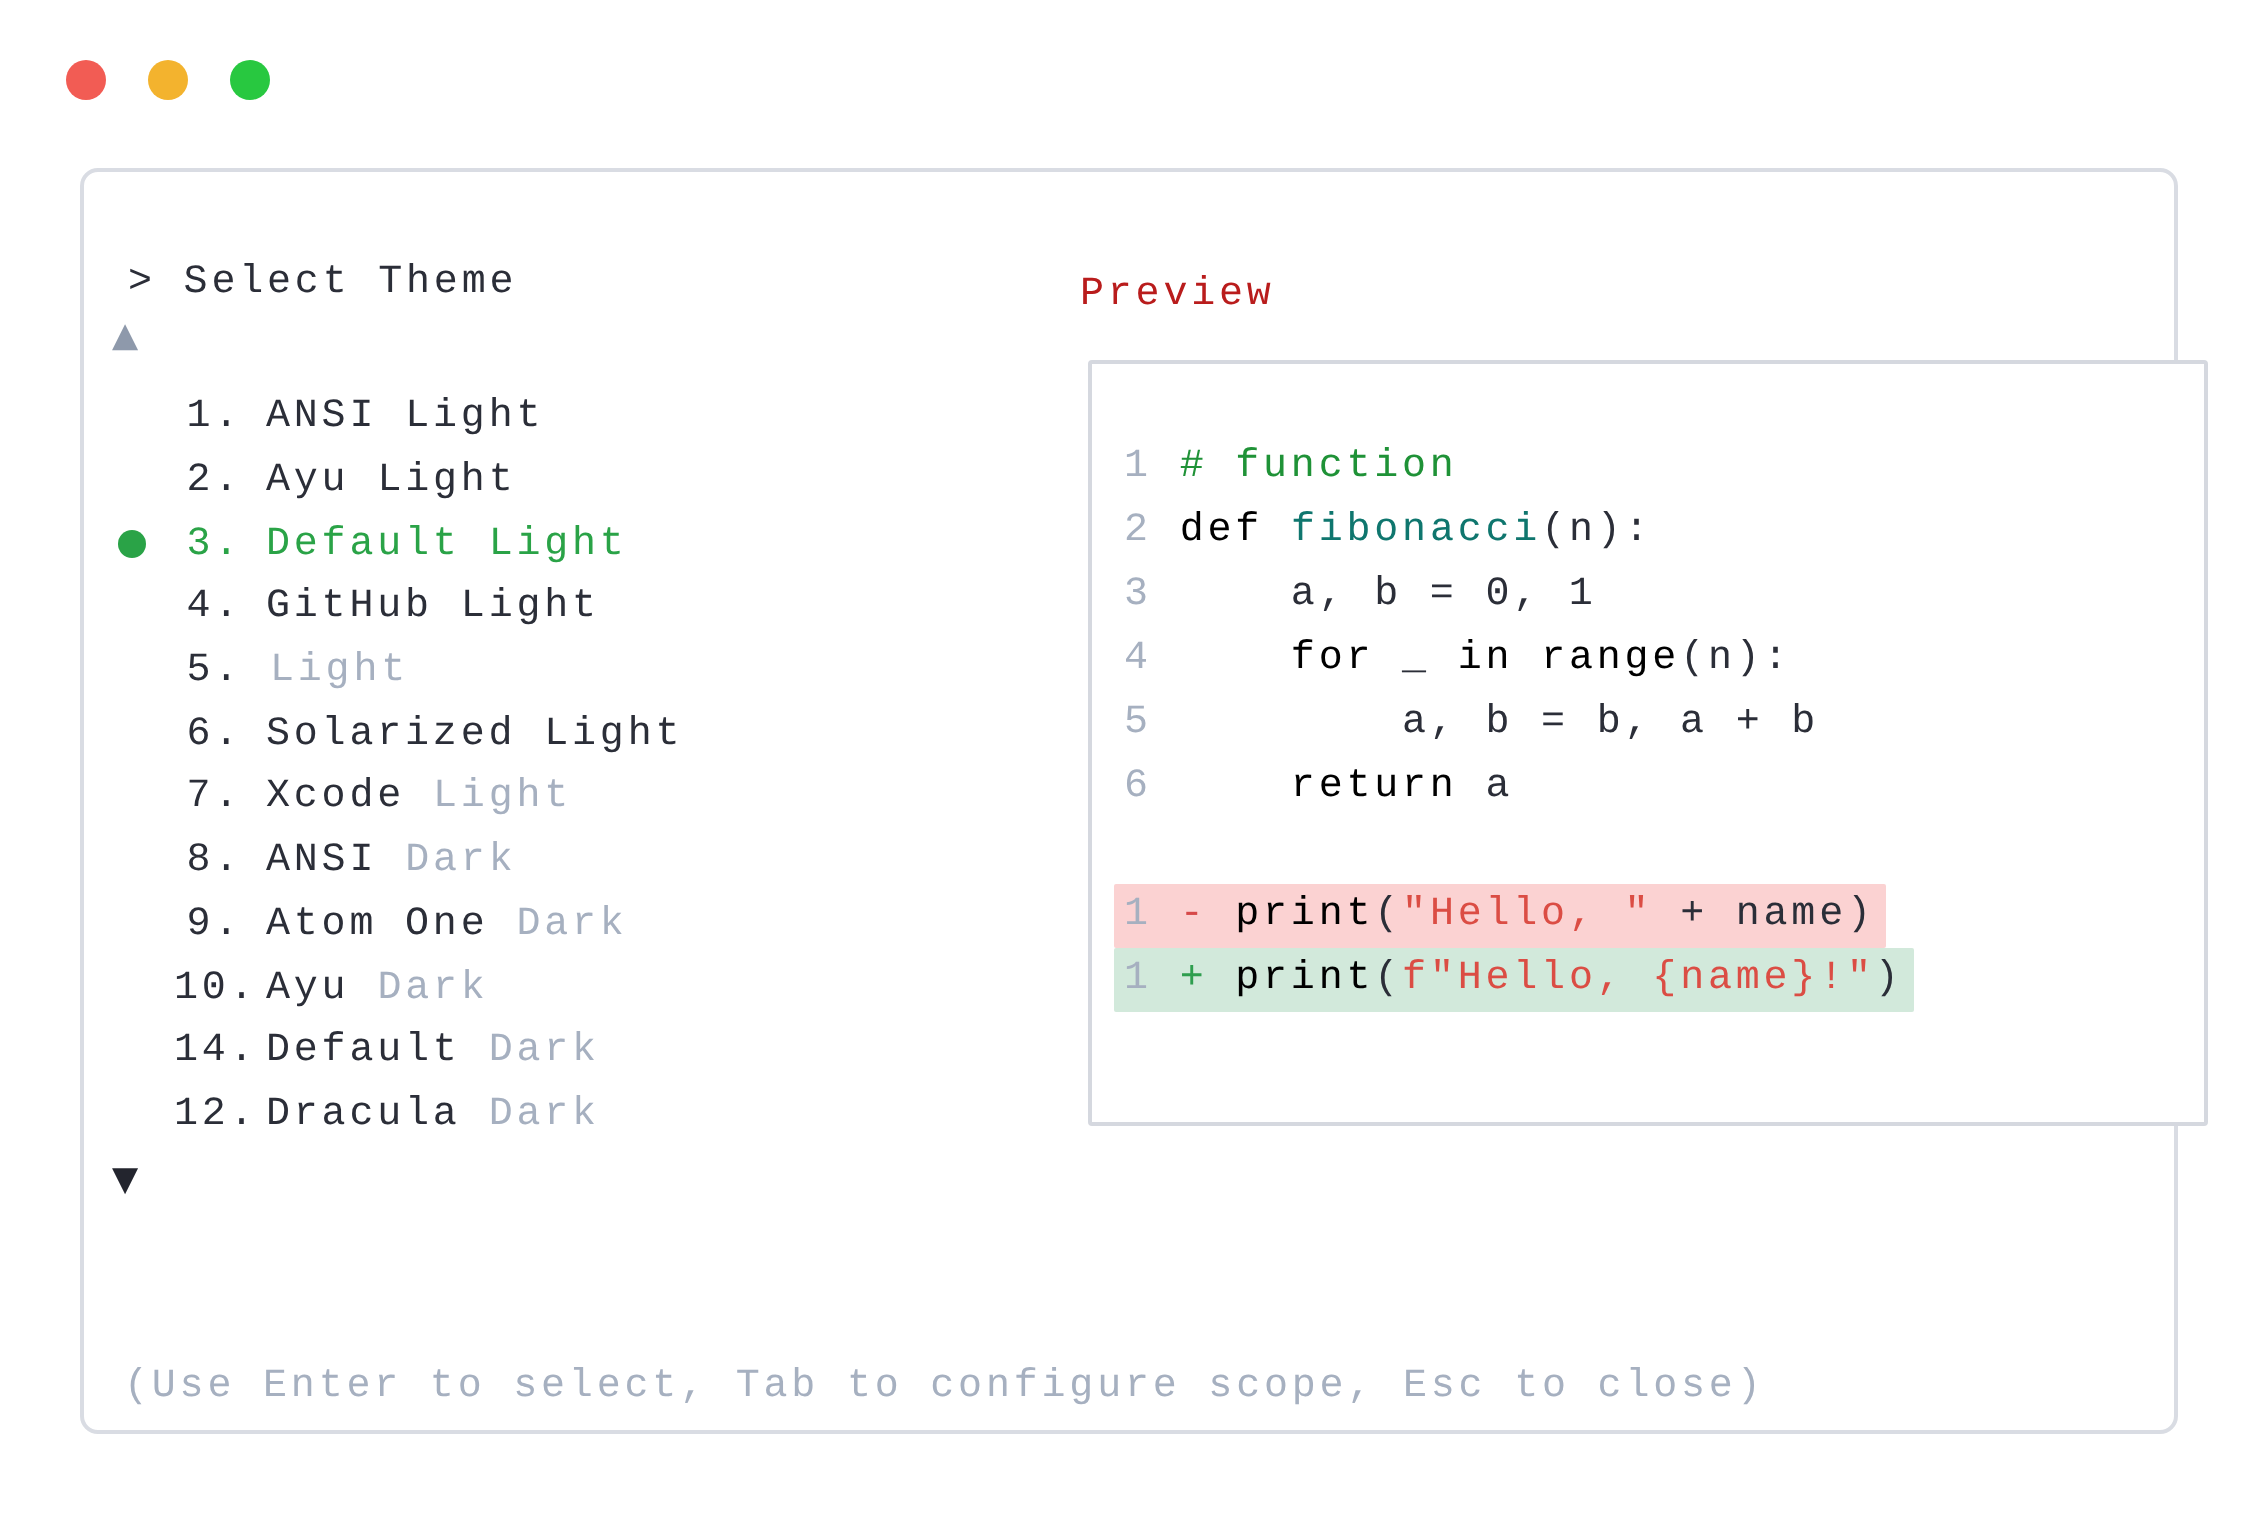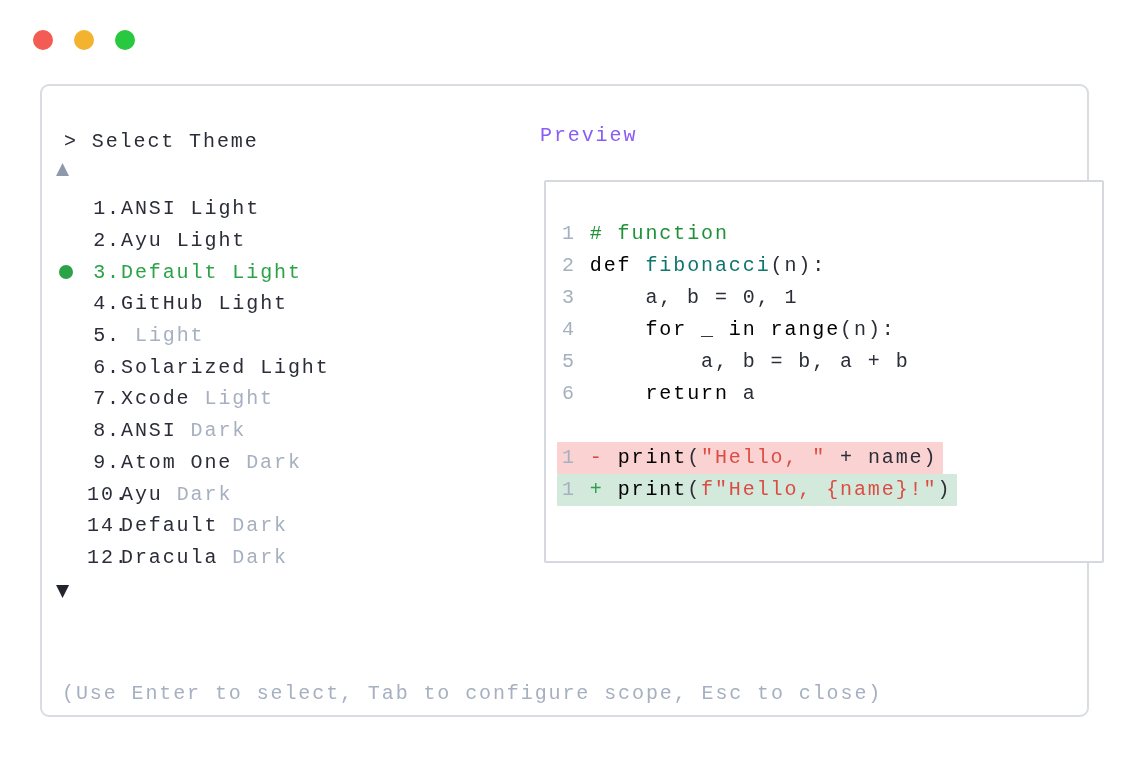--- a/index.html
+++ b/index.html
@@ -29,30 +29,30 @@
   .prompt { position: absolute; left: 22px; top: 42px; line-height: 28px; color: #2b2e38; }
   .scroll-up { position: absolute; left: 14px; top: 70px; font-size: 17px; color: #8e99ab;
     font-family: "DejaVu Sans", sans-serif; line-height: 24px; cursor: pointer; }
   .scroll-down { position: absolute; left: 14px; top: 492px; font-size: 17px; color: #23252e;
     font-family: "DejaVu Sans", sans-serif; line-height: 24px; cursor: pointer; }
   .theme-list { position: absolute; left: 15px; top: 107px; }
   .theme-row { display: flex; align-items: center; height: 31.7px; cursor: pointer; }
   .marker-col { width: 30px; display: flex; align-items: center; }
   .sel-dot { width: 14px; height: 14px; border-radius: 50%; background: #2aa347; margin-left: 2px; }
   .num-col { width: 34px; text-align: right; }
-  .name-col { margin-left: 0; }
+  .name-col { margin-left: 12px; }
   .variant-col { margin-left: 14px; }
   .theme-row .num-col, .theme-row .name-col, .theme-row .variant-col { color: #2b2e38; }
   .theme-row.selected .num-col, .theme-row.selected .name-col,
   .theme-row.selected .variant-col { color: #2aa347; }
   .theme-row .variant-col.muted { color: #a6b0c0; }
   .help { position: absolute; left: 20px; top: 554px; color: #a6b0c0; line-height: 28px; margin-top: 40px; }
 
   
-  .preview-title { position: absolute; left: 498px; top: 36px; line-height: 28px; color: #8b5cf6; }
+  .preview-title { position: absolute; left: 498px; top: 48px; line-height: 28px; color: #b91c1c; }
   .preview-box {
     position: absolute; left: 502px; top: 94px; width: 560px; height: 383px;
     background: #ffffff; border: 2px solid #d5d8df; border-radius: 2px;
   }
   .code { position: absolute; left: 16px; top: 36px; }
   .code-line { height: 32px; line-height: 32px; white-space: pre; }
   .code-line.spacer { height: 32px; }
   .diff-inner { display: inline-block; padding: 0 6px 0 5px; margin-left: -5px; border-radius: 1px; }
   .diff-removed .diff-inner { background: #fbd2d2; }
   .diff-added .diff-inner { background: #d2e9db; }

